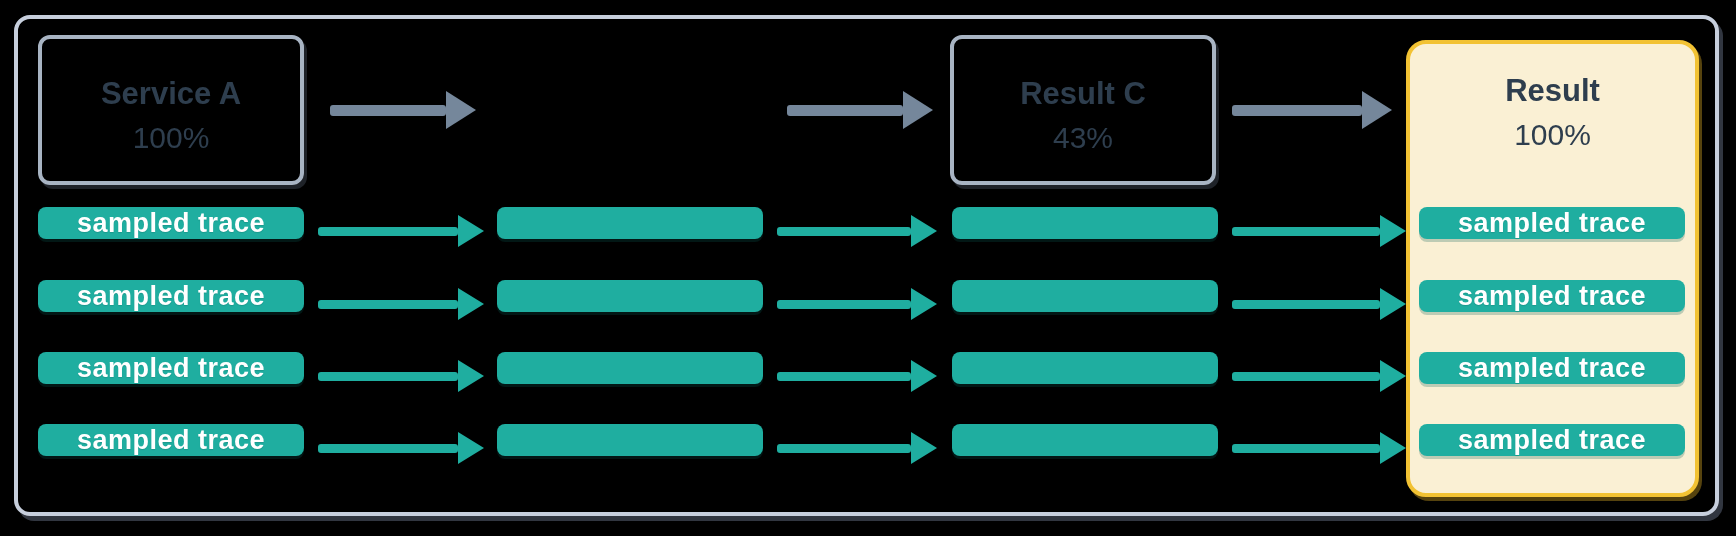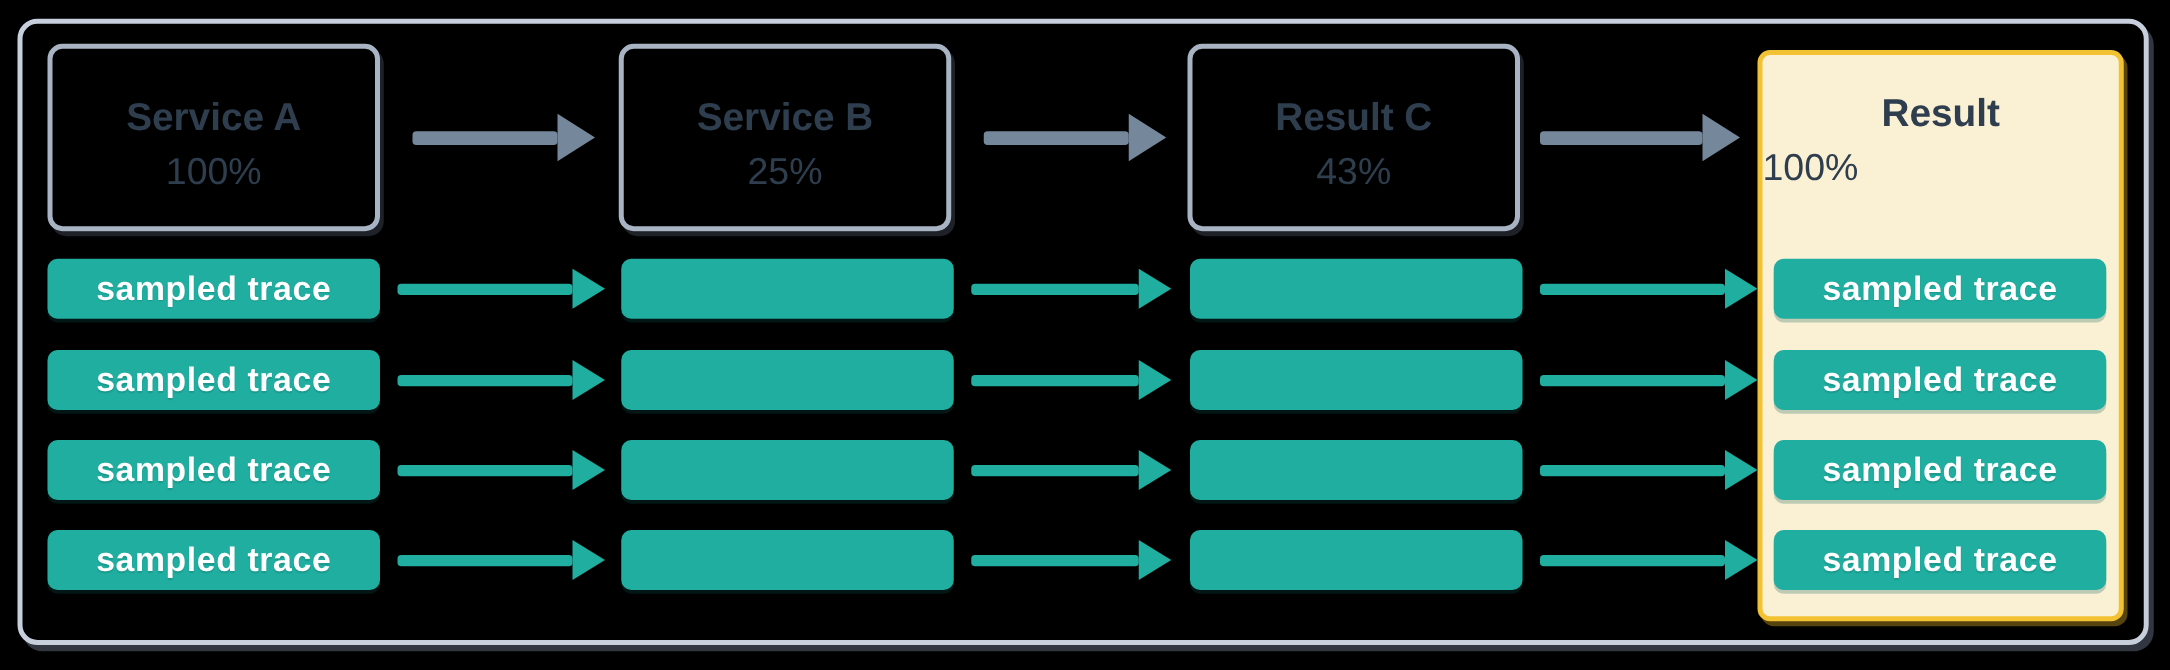--- a/index.html
+++ b/index.html
@@ -35,33 +35,33 @@
     box-shadow:3px 4px 0 rgba(120,135,160,0.25);
   }
   .service-box.a{left:38px;}
   .service-box.b{left:495px;}
   .service-box.c{left:950px;}
 
   .box-title{
     color:var(--ink);font-size:31px;font-weight:bold;line-height:44px;text-align:center;
   }
   .box-rate{
-    color:var(--ink);font-size:30px;font-weight:normal;line-height:44px;
+    color:var(--ink);font-size:30px;font-weight:normal;line-height:44px;text-align:center;
   }
 
   .result-box{
     position:absolute;left:1406px;top:40px;width:293px;height:457px;
     background:var(--result-bg);
-    border:4px solid var(--result-border);border-radius:10px;
+    border:4px solid var(--result-border);border-radius:20px;
     box-shadow:3px 4px 0 rgba(190,148,30,0.45);
   }
   .result-heading{padding-top:25px;}
 
   .trace-bar{
-    position:absolute;width:266px;height:48px;border-radius:8px;
+    position:absolute;width:266px;height:32px;border-radius:8px;
     background:var(--teal);
     display:flex;align-items:center;justify-content:center;
     box-shadow:0 3px 0 rgba(8,90,82,0.25);
   }
   .trace-bar.col1{left:38px;}
   .trace-bar.col2{left:497px;}
   .trace-bar.col3{left:952px;}
   .trace-bar.col4{left:1419px;}
   .row1{top:207px;} .row2{top:280px;} .row3{top:352px;} .row4{top:424px;}
 
@@ -104,24 +104,20 @@
 <body>
 
 <div class="stage">
 
   <div class="frame"></div>
 
   <div class="service-box a">
     <div class="box-title">Service A</div>
     <div class="box-rate">100%</div>
   </div>
-  <div class="service-box b">
-    <div class="box-title">Service B</div>
-    <div class="box-rate">25%</div>
-  </div>
   <div class="service-box c">
     <div class="box-title">Result C</div>
     <div class="box-rate">43%</div>
   </div>
 
   <div class="result-box">
     <div class="result-heading">
       <div class="box-title">Result</div>
       <div class="box-rate">100%</div>
     </div>

